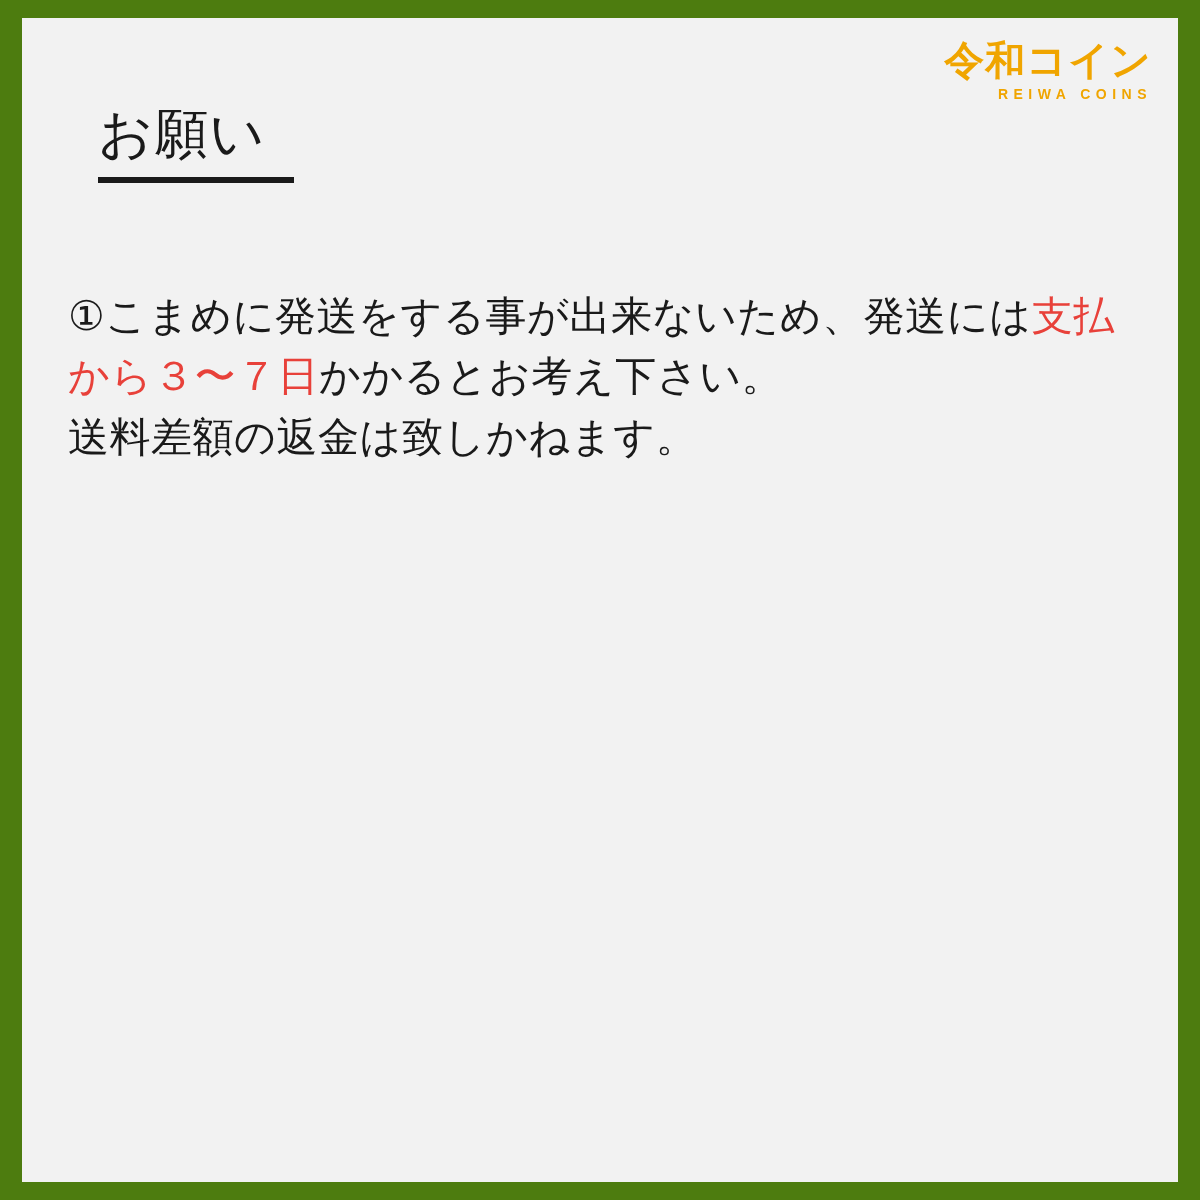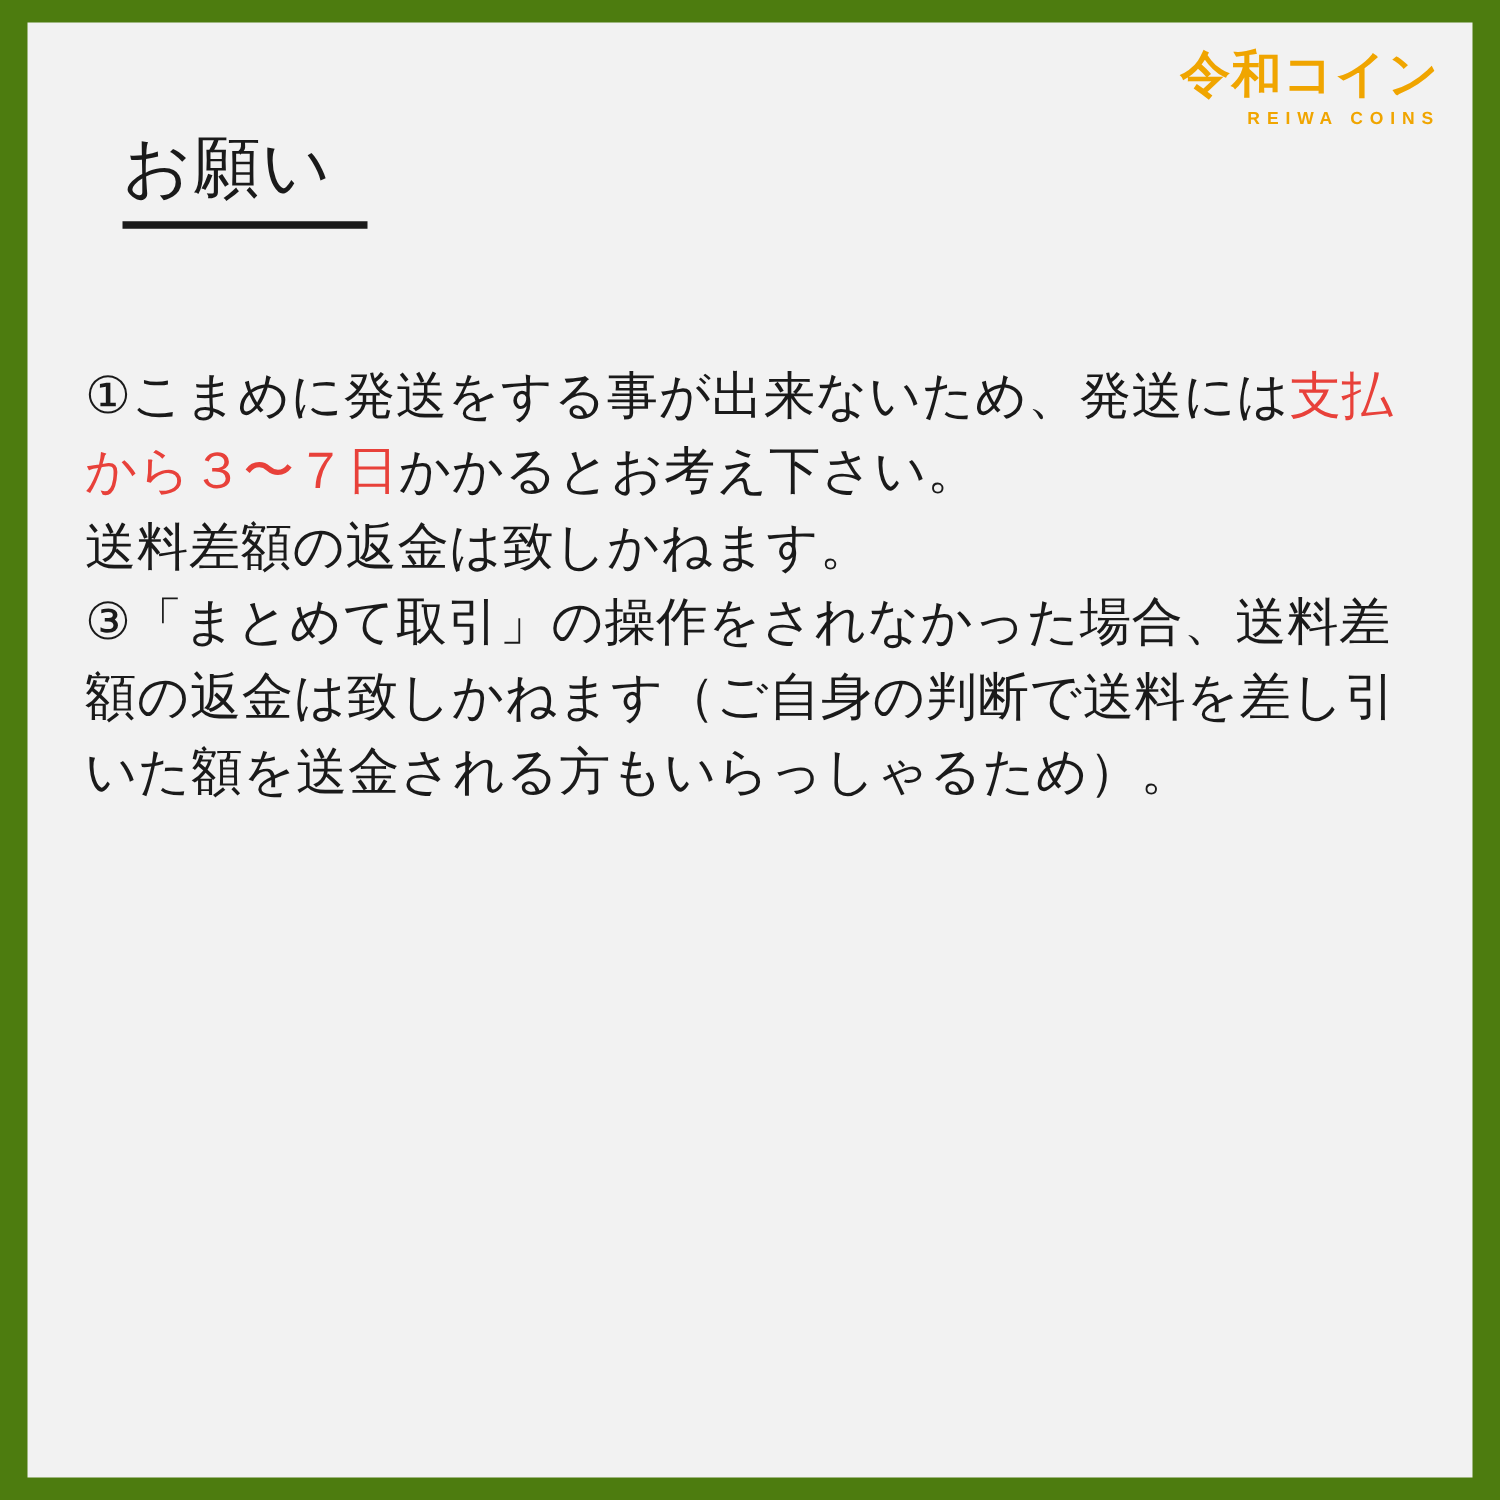--- a/index.html
+++ b/index.html
@@ -105,19 +105,16 @@
       <div class="title-rule"></div>
     </div>
 
     <div class="body-text">
       <p>
         <span>①こまめに発送をする事が出来ないため、発送には</span><span class="hl">支払から３〜７日</span><span>かかるとお考え下さい。</span>
       </p>
       <p>
         <span>送料差額の返金は致しかねます。</span>
       </p>
-      <p>
-        <span>③「まとめて取引」の操作をされなかった場合、送料差額の返金は致しかねます（ご自身の判断で送料を差し引いた額を送金される方もいらっしゃるため）。</span>
-      </p>
     </div>
 
   </div>
 </div>
 
 </body></html>

